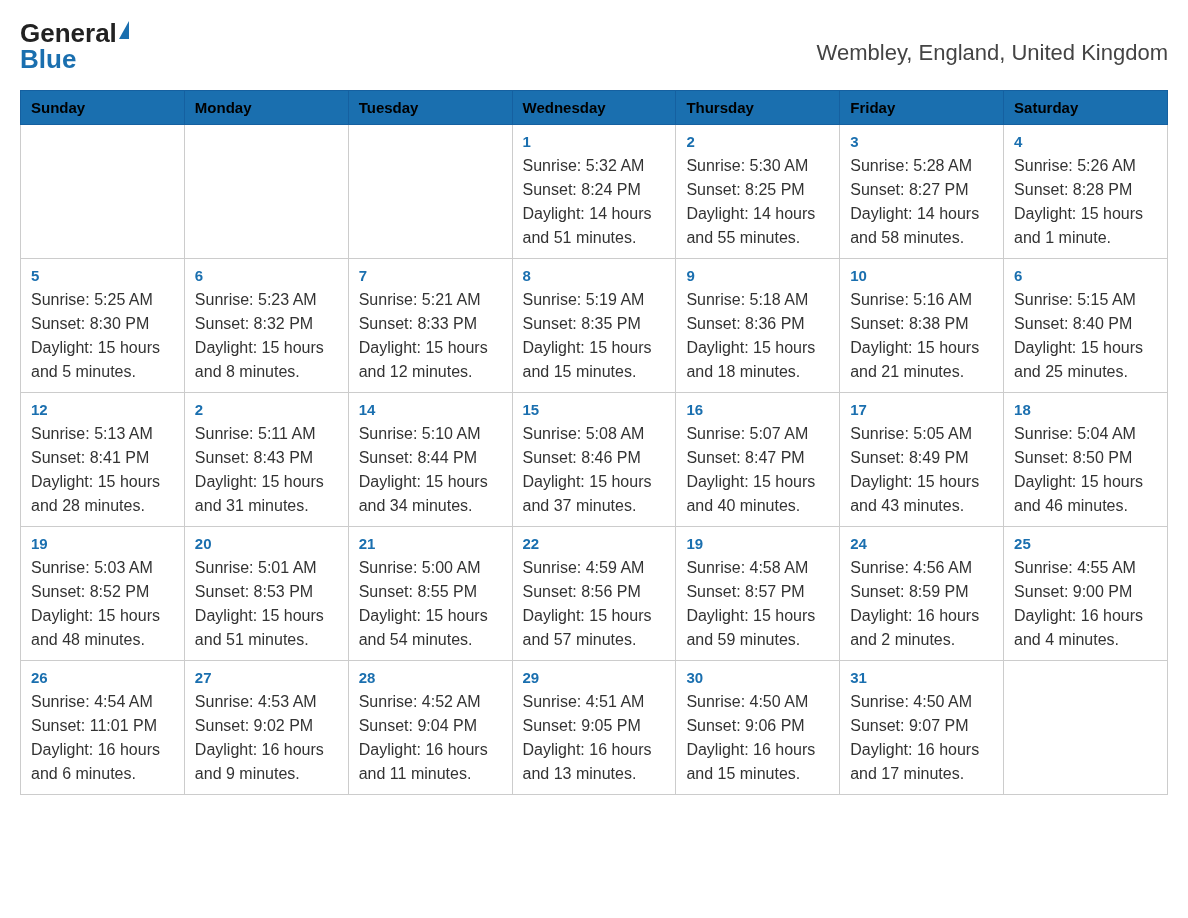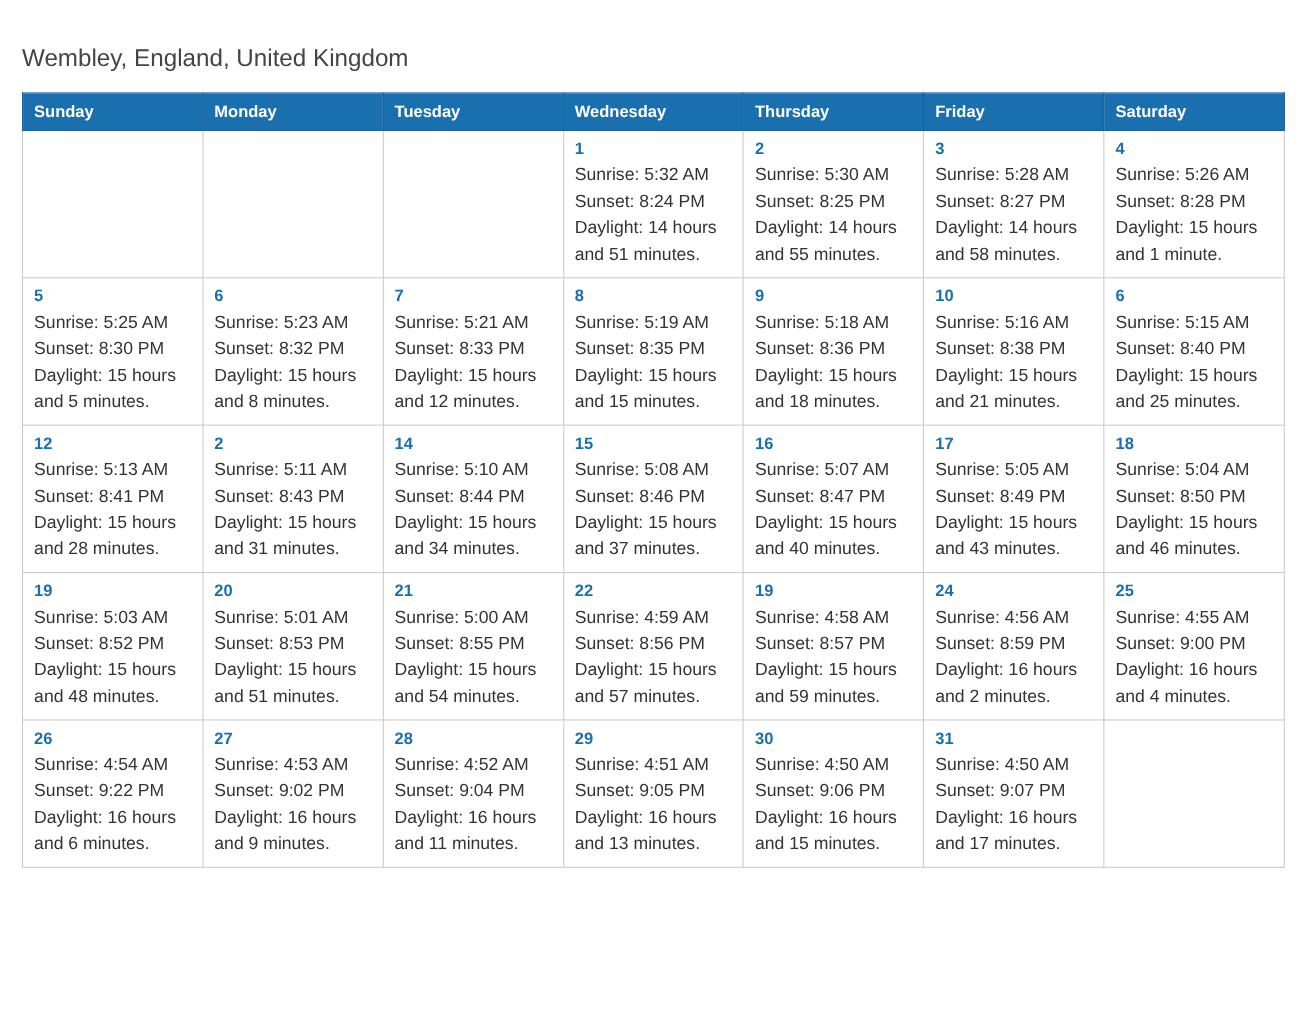--- a/index.html
+++ b/index.html
@@ -61,21 +61,21 @@
       color: #444;
       margin-top: 20px;
     }
     .calendar {
       width: 100%;
       border-collapse: collapse;
       border: 1px solid #ccc;
     }
     .calendar th {
       background-color: #1a6faf;
-      color: #ffffff;
+      color: #000000;
       font-size: 15px;
       font-weight: bold;
       padding: 8px 10px;
       text-align: left;
       border: 1px solid #1560a0;
     }
     .calendar td {
       vertical-align: top;
       padding: 8px 10px;
       border: 1px solid #ccc;
@@ -100,20 +100,27 @@
     }
     .logo-line {
       display: flex;
       align-items: center;
     }
   </style>
 </head>
 <body>
 
 <div class="header">
+  <div class="logo">
+    <div class="logo-line">
+      <span class="logo-general">General</span>
+      <span class="logo-triangle"></span>
+    </div>
+    <span class="logo-blue">Blue</span>
+  </div>
   <div class="title-block">
     <div class="location">Wembley, England, United Kingdom</div>
   </div>
 </div>
 
 <table class="calendar">
   <thead>
     <tr>
     <th>Sunday</th>
         <th>Monday</th>
@@ -283,21 +290,21 @@
           <span class="day-number">25</span>
           <div class="day-info">Sunrise: 4:55 AM
 Sunset: 9:00 PM
 Daylight: 16 hours and 4 minutes.</div>
         </td>
       </tr>
       <tr>
         <td>
           <span class="day-number">26</span>
           <div class="day-info">Sunrise: 4:54 AM
-Sunset: 9:22 PM
+Sunset: 11:01 PM
 Daylight: 16 hours and 6 minutes.</div>
         </td>
         <td>
           <span class="day-number">27</span>
           <div class="day-info">Sunrise: 4:53 AM
 Sunset: 9:02 PM
 Daylight: 16 hours and 9 minutes.</div>
         </td>
         <td>
           <span class="day-number">28</span>

